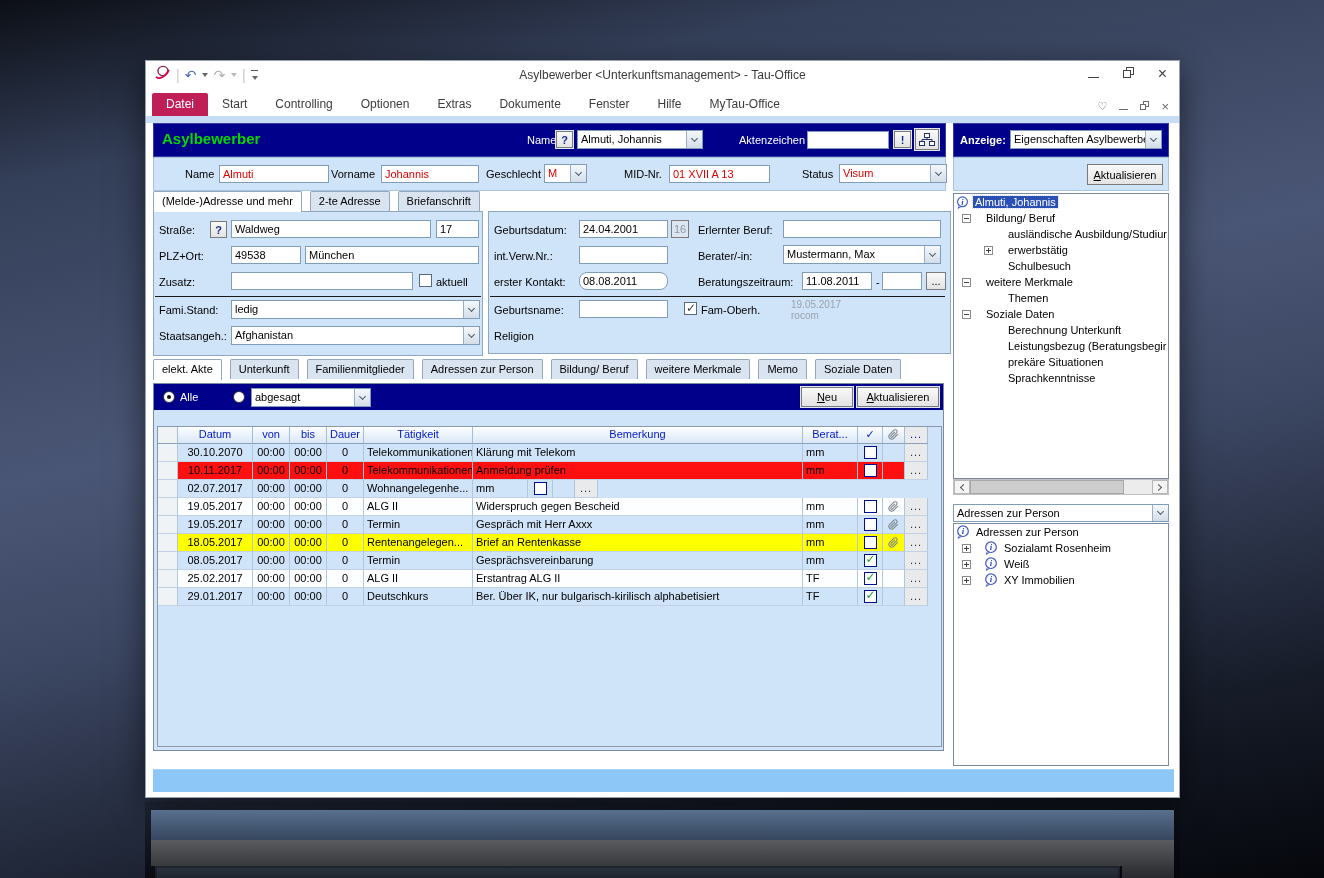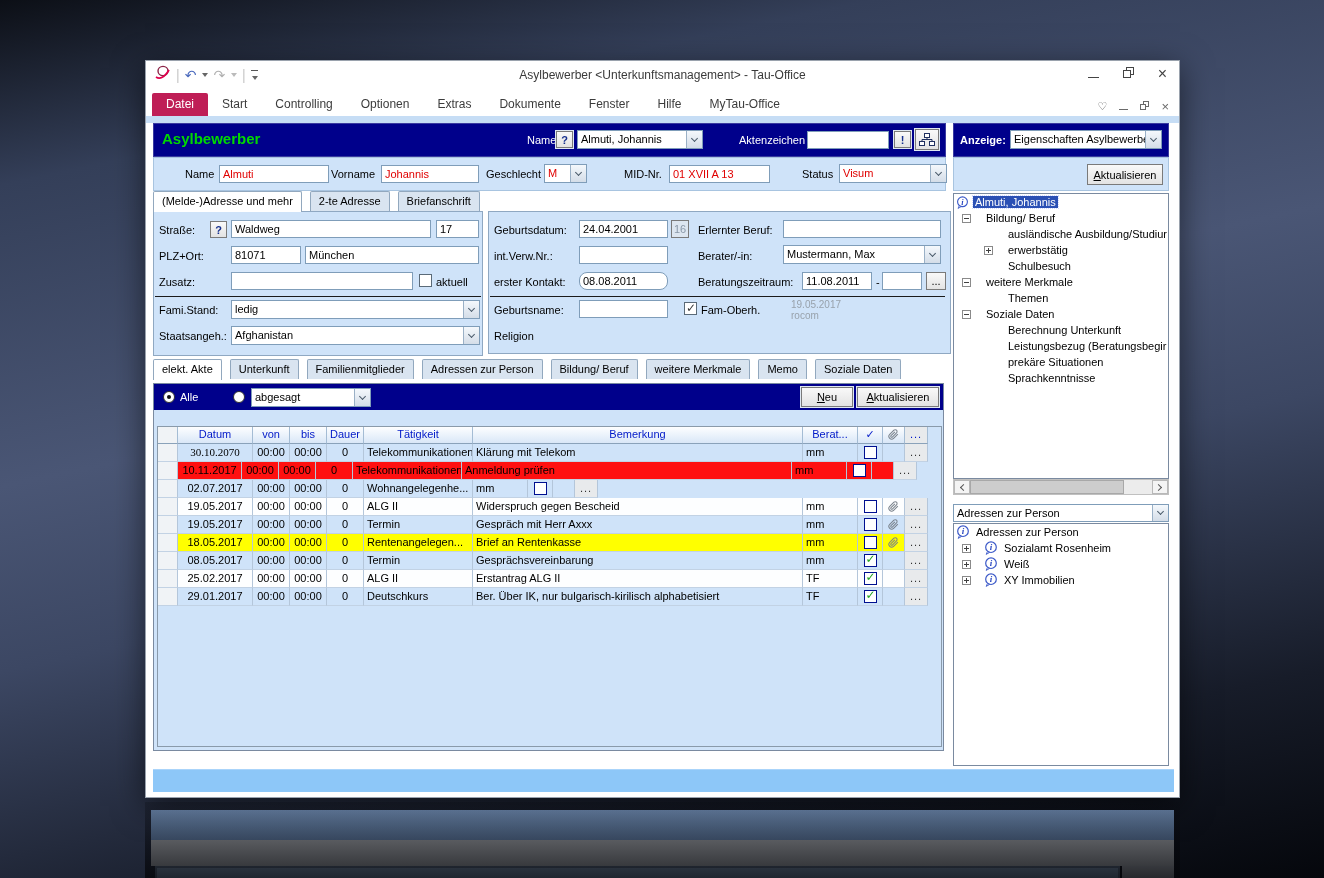--- a/index.html
+++ b/index.html
@@ -243,21 +243,21 @@
           <div class="tab active">(Melde-)Adresse und mehr</div>
           <div class="tab">2-te Adresse</div>
           <div class="tab">Briefanschrift</div>
         </div>
       <div class="pbody"></div>
       <div class="lbl" style="left:6px;top:33px;">Straße:</div>
       <div class="btn3d qbtn" style="left:57px;top:30px;width:17px;height:17px;">?</div>
       <div class="inp" style="left:78px;top:29px;width:200px;">Waldweg</div>
       <div class="inp" style="left:283px;top:29px;width:43px;">17</div>
       <div class="lbl" style="left:6px;top:59px;">PLZ+Ort:</div>
-      <div class="inp" style="left:78px;top:55px;width:70px;">81071</div>
+      <div class="inp" style="left:78px;top:55px;width:70px;">49538</div>
       <div class="inp" style="left:152px;top:55px;width:174px;">München</div>
       <div class="lbl" style="left:6px;top:85px;">Zusatz:</div>
       <div class="inp" style="left:78px;top:81px;width:182px;"></div>
       <div class="cb" style="left:266px;top:83px;"></div>
       <div class="lbl" style="left:283px;top:85px;">aktuell</div>
       <div class="sepline" style="left:2px;right:2px;top:105px;width:326px;"></div>
       <div class="lbl" style="left:6px;top:113px;">Fami.Stand:</div>
       <div class="combo" style="left:78px;top:109px;width:249px;">
         <span class="val">ledig</span>
           <span class="cbtn">
@@ -347,36 +347,36 @@
             <div class="tcell " style="width: 55px; flex: 0 0 auto;">Berat...</div>
             <div class="tcell " style="width: 25px; flex: 0 0 auto;">✓</div>
             <div class="tcell " style="width: 22px; flex: 0 0 auto; text-align: center;"><svg width="11" height="14" viewBox="0 0 24 26">
                 <path d="M21.44 11.05l-9.19 9.19a6 6 0 0 1-8.49-8.49l9.19-9.19a4 4 0 1 1 5.66 5.66l-9.2 9.19a2 2 0 0 1-2.83-2.83l8.49-8.48" fill="none" stroke="#7a828c" stroke-width="2.2"></path>
               </svg></div>
             <div class="tcell c-dots" style="width: 23px; flex: 0 0 auto;">...</div>
           </div>
         <div id="tbody">
             <div class="trow row-blue">
               <div class="tcell c-sel" style="width: 20px; flex: 0 0 auto;"></div>
-              <div class="tcell ctr" style="width: 75px; flex: 0 0 auto; font-family: Liberation Serif, serif;">30.10.2070</div>
+              <div class="tcell ctr" style="width: 75px; flex: 0 0 auto;">30.10.2070</div>
               <div class="tcell ctr" style="width: 37px; flex: 0 0 auto;">00:00</div>
               <div class="tcell ctr" style="width: 37px; flex: 0 0 auto;">00:00</div>
               <div class="tcell ctr" style="width: 37px; flex: 0 0 auto;">0</div>
               <div class="tcell " style="width: 109px; flex: 0 0 auto;">Telekommunikationen</div>
               <div class="tcell " style="width: 330px; flex: 0 0 auto;">Klärung mit Telekom</div>
               <div class="tcell " style="width: 55px; flex: 0 0 auto;">mm</div>
               <div class="tcell " style="width: 25px; flex: 0 0 auto;">
                 <span class="cbx" style="display: block;"></span>
               </div>
               <div class="tcell " style="width: 22px; flex: 0 0 auto; text-align: center;"></div>
               <div class="tcell c-dots" style="width: 23px; flex: 0 0 auto;">...</div>
             </div>
             <div class="trow row-red">
               <div class="tcell c-sel" style="width: 20px; flex: 0 0 auto;"></div>
-              <div class="tcell ctr" style="width: 64px; flex: 0 0 auto;">10.11.2017</div>
+              <div class="tcell ctr" style="width: 75px; flex: 0 0 auto;">10.11.2017</div>
               <div class="tcell ctr" style="width: 37px; flex: 0 0 auto;">00:00</div>
               <div class="tcell ctr" style="width: 37px; flex: 0 0 auto;">00:00</div>
               <div class="tcell ctr" style="width: 37px; flex: 0 0 auto;">0</div>
               <div class="tcell " style="width: 109px; flex: 0 0 auto;">Telekommunikationen</div>
               <div class="tcell " style="width: 330px; flex: 0 0 auto;">Anmeldung prüfen</div>
               <div class="tcell " style="width: 55px; flex: 0 0 auto;">mm</div>
               <div class="tcell " style="width: 25px; flex: 0 0 auto;">
                 <span class="cbx" style="display: block;"></span>
               </div>
               <div class="tcell " style="width: 22px; flex: 0 0 auto; text-align: center;"></div>

